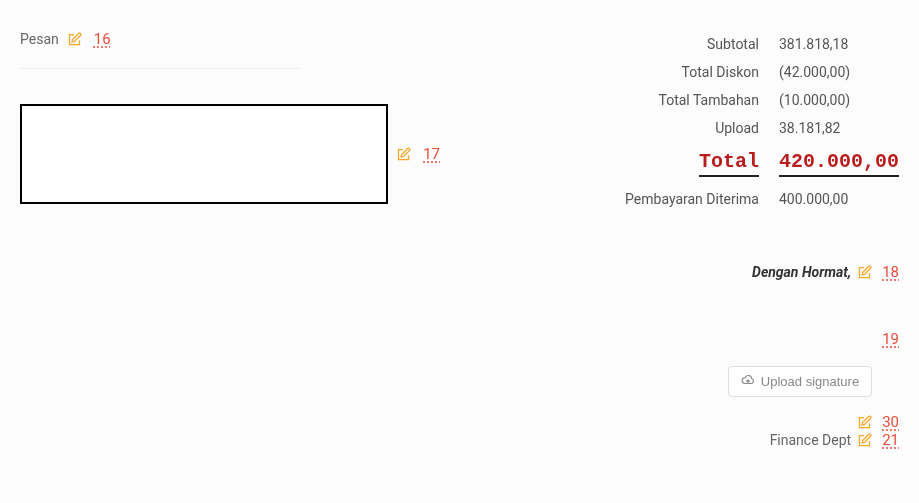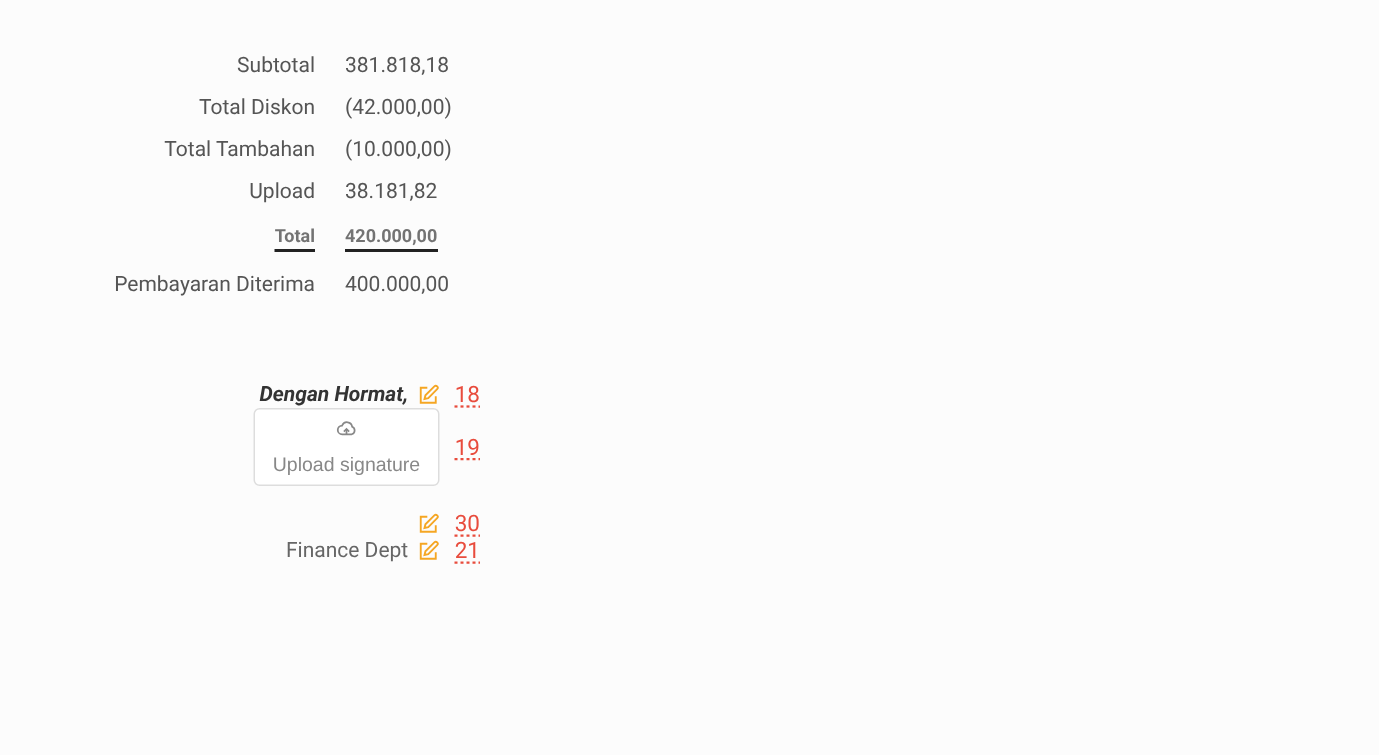--- a/index.html
+++ b/index.html
@@ -60,63 +60,86 @@
       border-collapse: collapse;
     }
     .summary-table td {
       padding: 6px 0;
       color: #555;
     }
     .summary-table td:first-child { text-align: right; }
     .summary-table td:last-child { text-align: left; width: 110px; padding-left: 20px; }
     .total-row td {
       font-weight: 700;
-      font-size: 12px;
-      color: #737373;
+      font-size: 20px;
+      color: #b91c1c;
       padding-top: 8px;
       padding-bottom: 8px;
+      font-family: Liberation Mono, monospace;
     }
     .total-row td span { border-bottom: 2px solid #222; padding-bottom: 2px; display: inline-block; }
     .closing-row {
       margin-top: 50px;
       display: flex;
       justify-content: flex-end;
       align-items: center;
       gap: 6px;
     }
     .closing-row .closing-text { font-weight: 700; color: #333; font-style: italic; }
     .upload-btn {
+      margin-top: 85px;
       display: inline-flex;
       align-items: center;
       gap: 6px;
       border: 1px solid #ddd;
       border-radius: 4px;
       padding: 6px 12px;
       background: #fff;
       color: #888;
       cursor: pointer;
       font-size: 13px;
-      flex-direction: column;
     }
     .upload-row, .company-row, .dept-row {
       display: flex;
       justify-content: flex-end;
       align-items: center;
       gap: 6px;
     }
     .company-row { margin-top: 16px; }
     .company-row .company-name { font-weight: 700; color: #333; border-bottom: 1px solid #555; padding-bottom: 1px; }
     .dept-row { margin-top: 0; }
     .dept-row .dept-name { color: #666; }
     .cloud-icon svg { width: 14px; height: 14px; }
   </style>
 </head>
 <body>
 
 <div class="container">
+  <div class="left-col">
+    <div class="pesan-row">
+      <span class="pesan-label">Pesan</span>
+      <span class="edit-icon">
+        <svg viewBox="0 0 24 24" fill="none" stroke="currentColor" stroke-width="2">
+            <path d="M11 4H4v16h16v-7"></path>
+            <path d="M18.5 2.5a2.1 2.1 0 0 1 3 3L12 15l-4 1 1-4 9.5-9.5z"></path>
+          </svg>
+      </span>
+      <span class="annot">16</span>
+    </div>
+    <div class="img-box-row">
+      <div class="img-box"></div>
+      <span class="edit-icon">
+        <svg viewBox="0 0 24 24" fill="none" stroke="currentColor" stroke-width="2">
+            <path d="M11 4H4v16h16v-7"></path>
+            <path d="M18.5 2.5a2.1 2.1 0 0 1 3 3L12 15l-4 1 1-4 9.5-9.5z"></path>
+          </svg>
+      </span>
+      <span class="annot">17</span>
+    </div>
+  </div>
 
   <div class="right-col">
     <table class="summary-table">
       <tbody>
           <tr>
         <td>Subtotal</td>
         <td>381.818,18</td>
       </tr>
       <tr>
         <td>Total Diskon</td>

